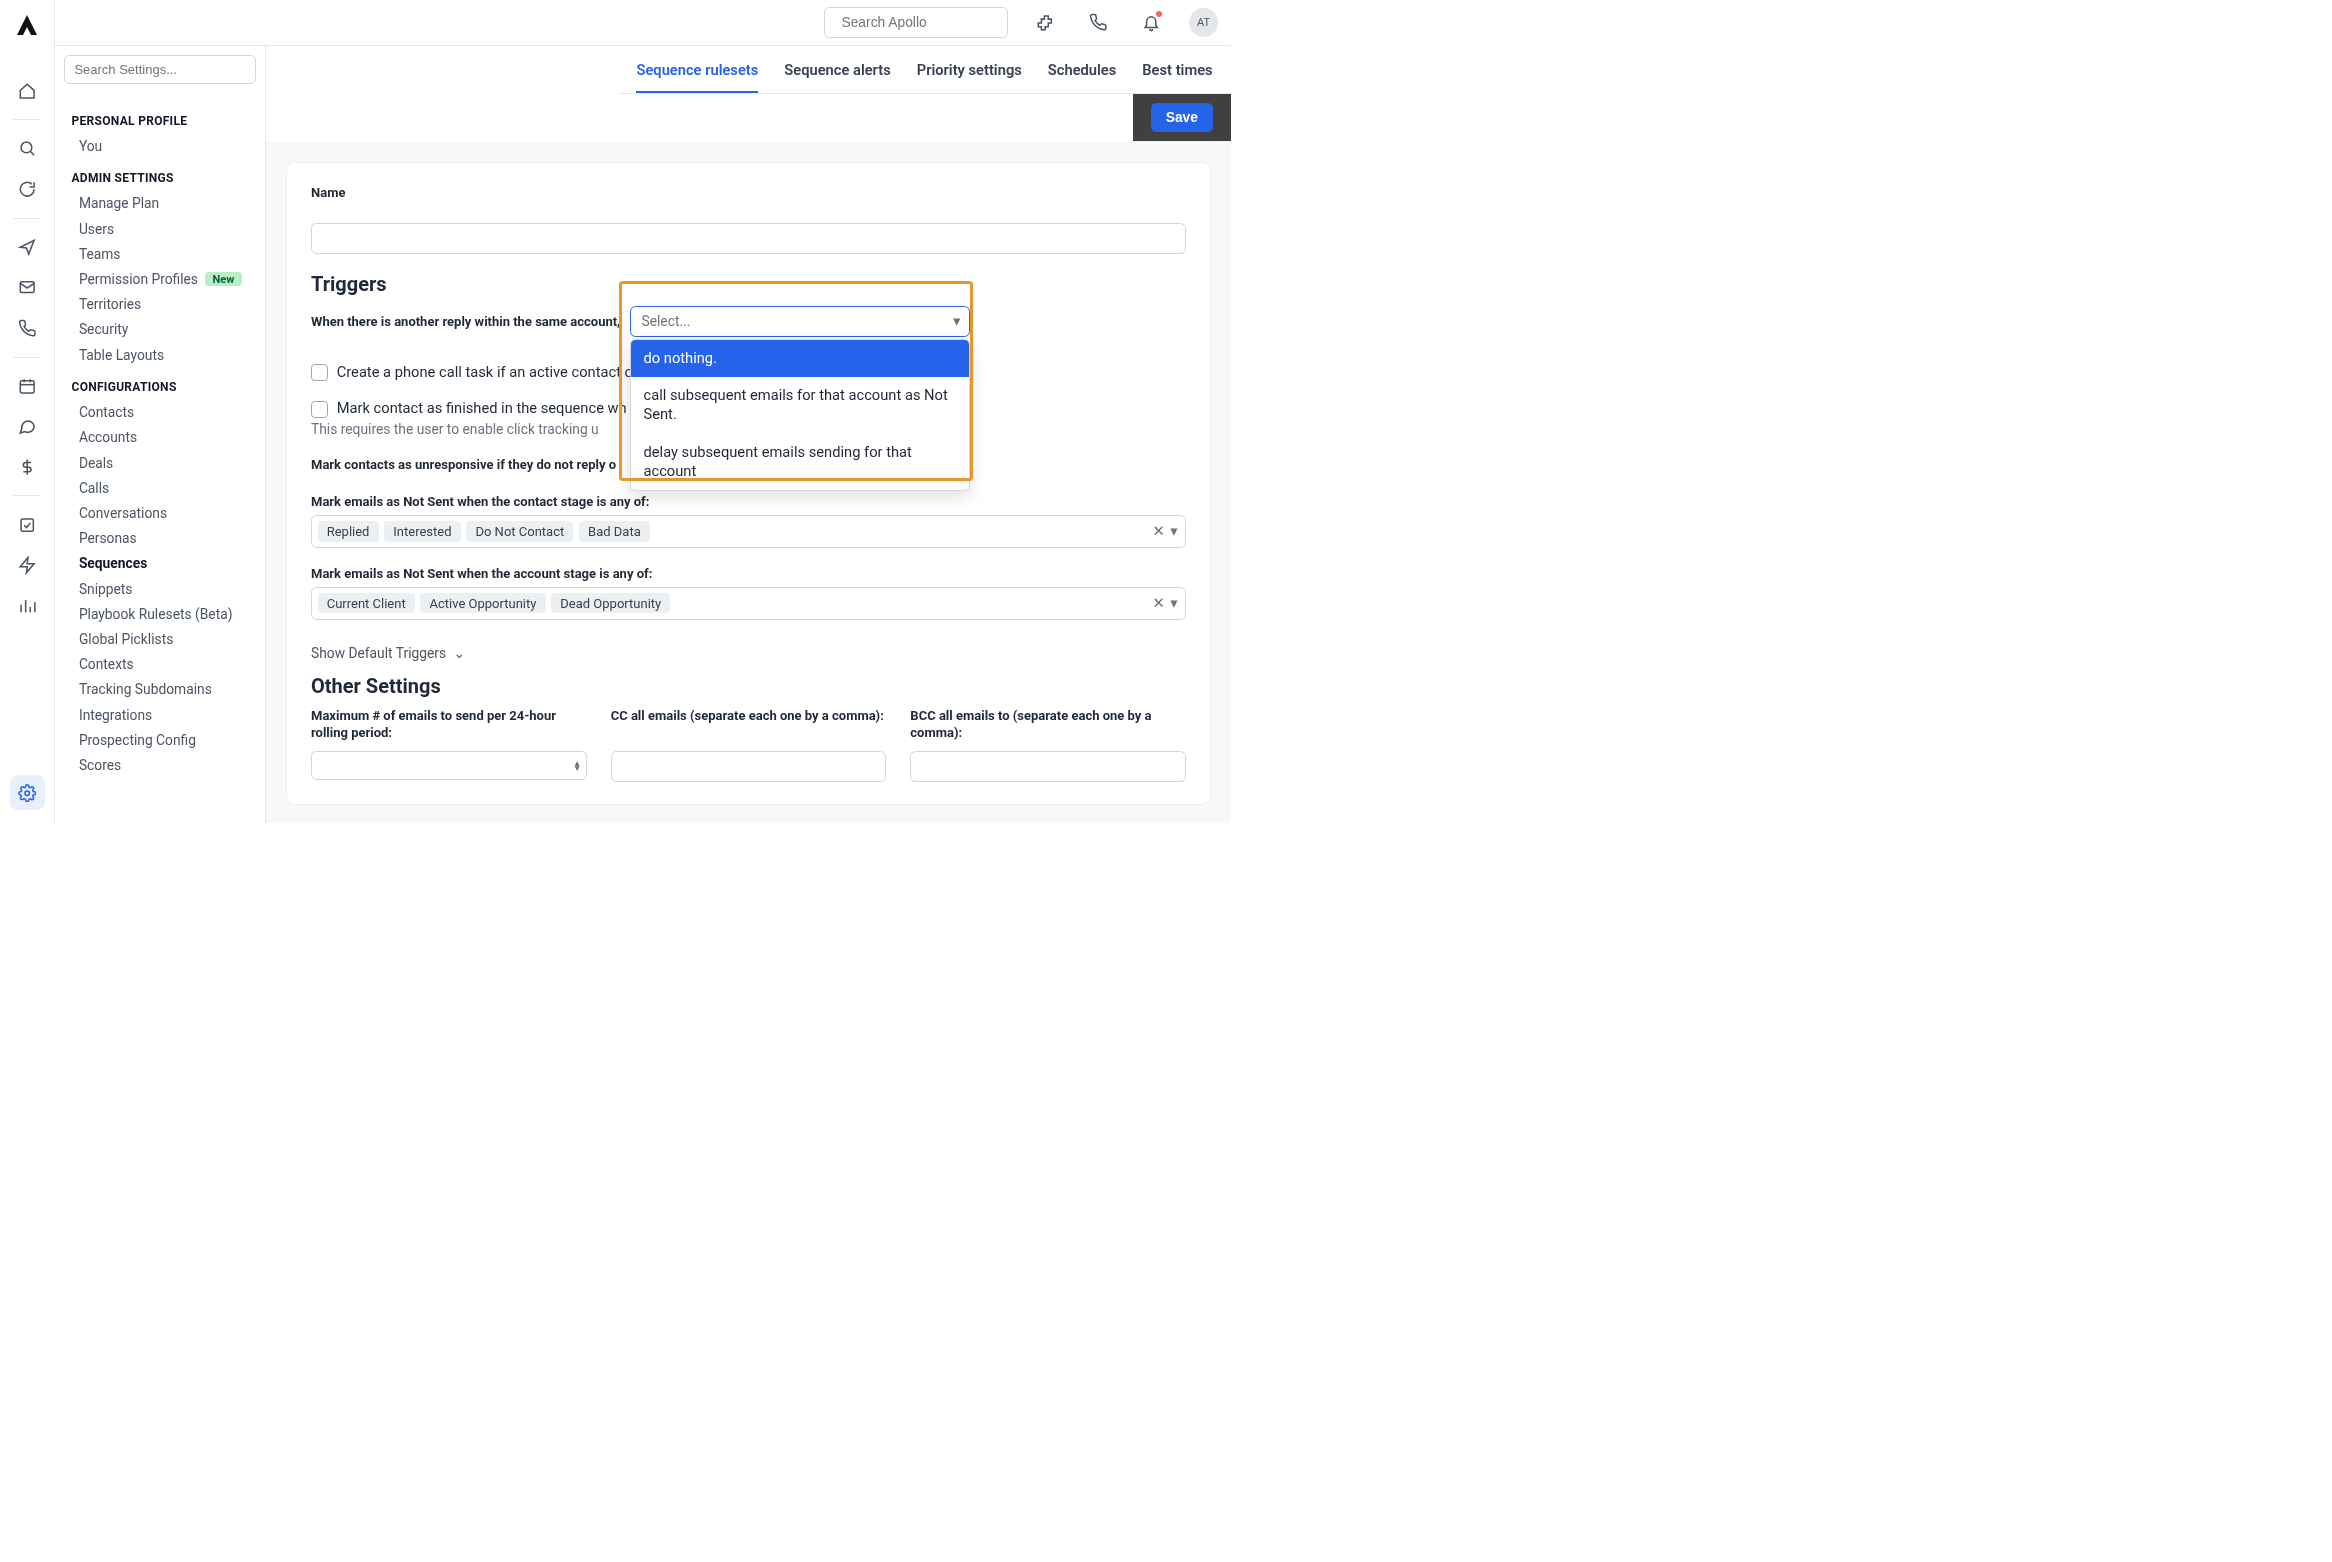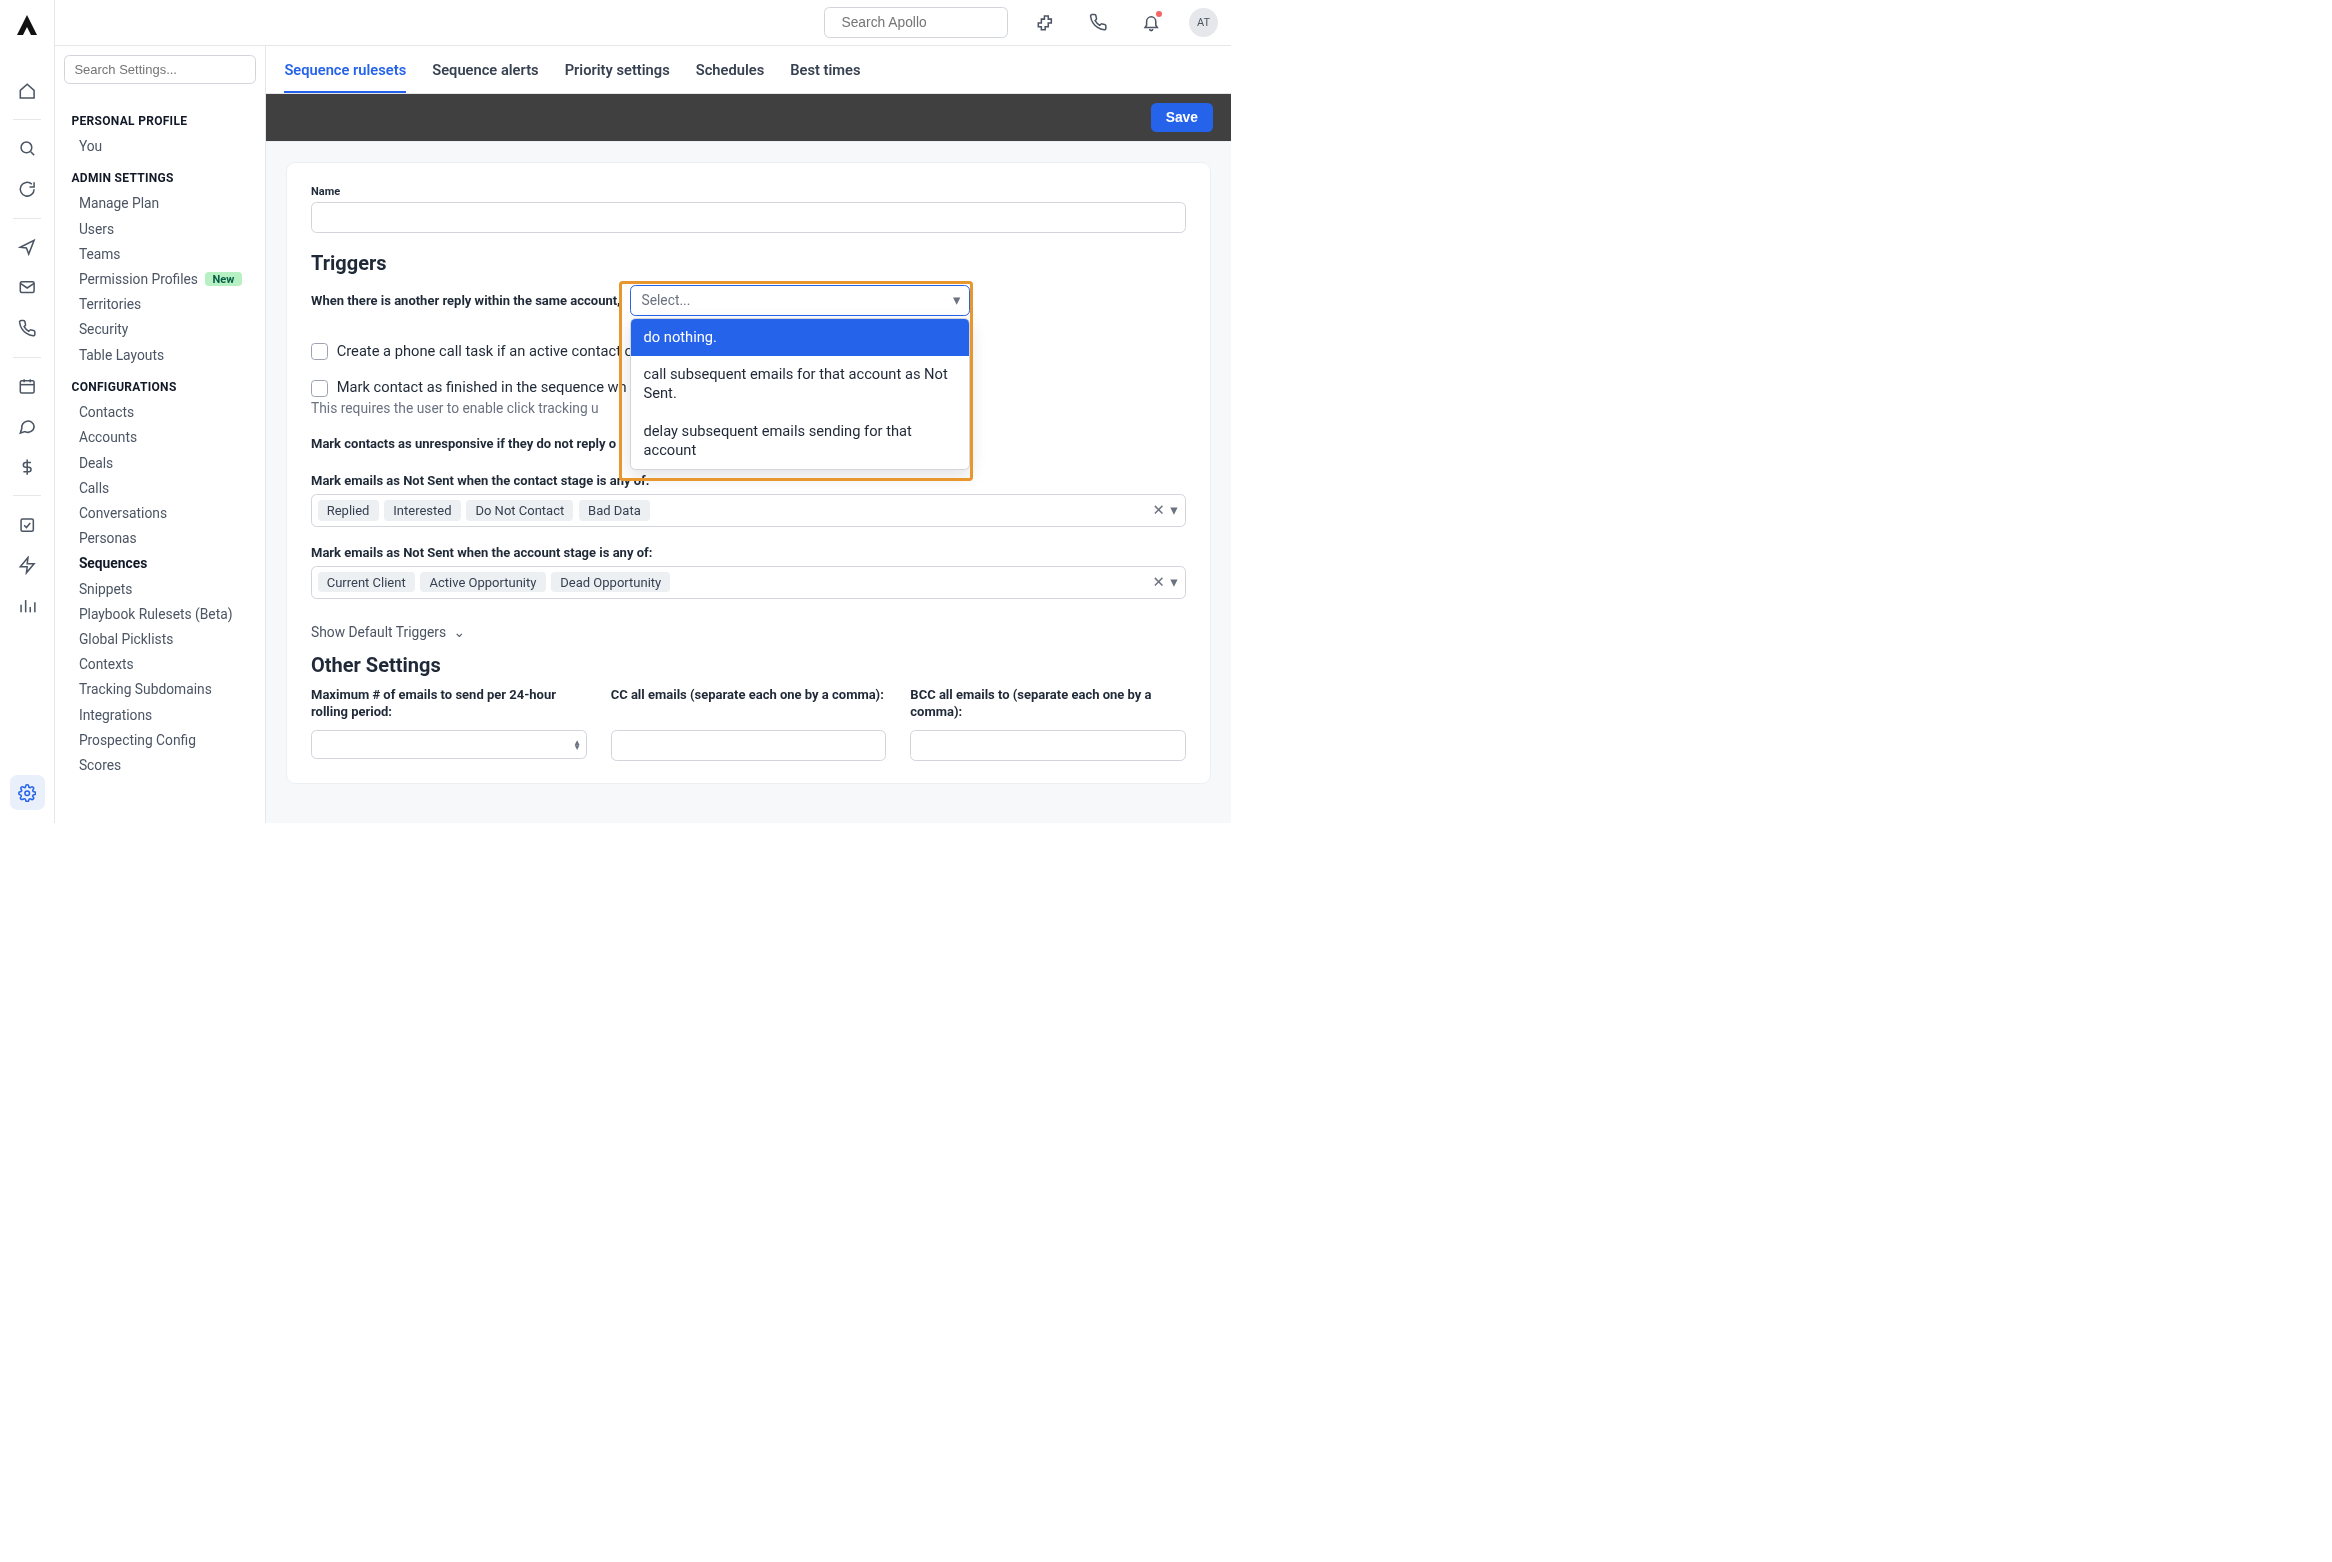--- a/index.html
+++ b/index.html
@@ -52,35 +52,36 @@
   .sec-head { font-size:12px; font-weight:700; letter-spacing:0.3px; color:#111827; margin:13px 0 5.5px 7.3px; }
   .nav-item { display:flex; align-items:center; gap:7.3px; padding:4.6px 7.3px 4.6px 14.7px; font-size:13.8px; color:#4b5563; border-radius:5.5px; cursor:pointer; }
   .nav-item.active { font-weight:700; color:#111827; }
   .badge-new { background:#b7f0c3; color:#065f46; font-size:11px; font-weight:700; padding:0.9px 7.3px; border-radius:3.7px; }
 
   
   .main {
     position:absolute; left:266px; right:0; top:46px; bottom:0;
     display:flex; flex-direction:column;
     overflow:hidden;
+    align-items:flex-end;
   }
   .tabs {
     height:48px; border-bottom:0.9px solid #e5e7eb; display:flex; align-items:stretch; gap:26px; padding:0 18.4px;
   }
   .tab { display:flex; align-items:center; font-size:14.7px; color:#374151; cursor:pointer; border-bottom:2.8px solid transparent; padding-top:2.8px; font-weight:600; }
   .tab.active { color:#2563eb; border-bottom-color:#2563eb; }
 
   .save-row { height:48px; display:flex; align-items:center; justify-content:flex-end; padding:0 18.4px; background:#404040; border-bottom:0.9px solid #edf0f3; }
   .btn-primary { background:#2563eb; color:#fff; border:none; border-radius:5.5px; padding:7.3px 14.7px; font-size:13.8px; font-weight:600; cursor:pointer; }
 
   .scroll { flex:1; overflow:auto; padding: 20px; background:#f7f8f9; }
 
   .card { background:#fff; border:0.9px solid #edf0f3; border-radius:9.2px; padding:22px 24px; }
 
-  .field-label { font-size:11px; font-weight:700; color:#1f2937; margin-bottom:4px; }
+  .field-label { font-size:13px; font-weight:700; color:#1f2937; margin-bottom:23px; }
   .text-input { width:100%; height:31px; border:0.9px solid #d1d5db; border-radius:5.5px; padding:0 9.2px; font-size:13px; }
 
   .h-section { font-size:20px; font-weight:700; margin: 18.4px 0 9.2px 0; }
 
   .prompt { font-size:13px; font-weight:700; color:#1f2937; margin-top:14.7px; }
   .prompt-sub { font-size:13.8px; color:#6b7280; margin-top:3.7px; }
   .checkbox-row { display:flex; align-items:flex-start; gap:9.2px; margin-top:11px; font-size:14.7px; }
   .fake-checkbox { width:16.5px; height:16.5px; border:1.4px solid #9ca3af; border-radius:3.7px; flex:0 0 16.5px; margin-top:1.8px; }
 
   .token-field { width:100%; min-height:33px; border:0.9px solid #d1d5db; border-radius:5.5px; padding:3.7px 31px 3.7px 5.5px; display:flex; flex-wrap:wrap; gap:5.5px; align-items:center; position:relative; }

